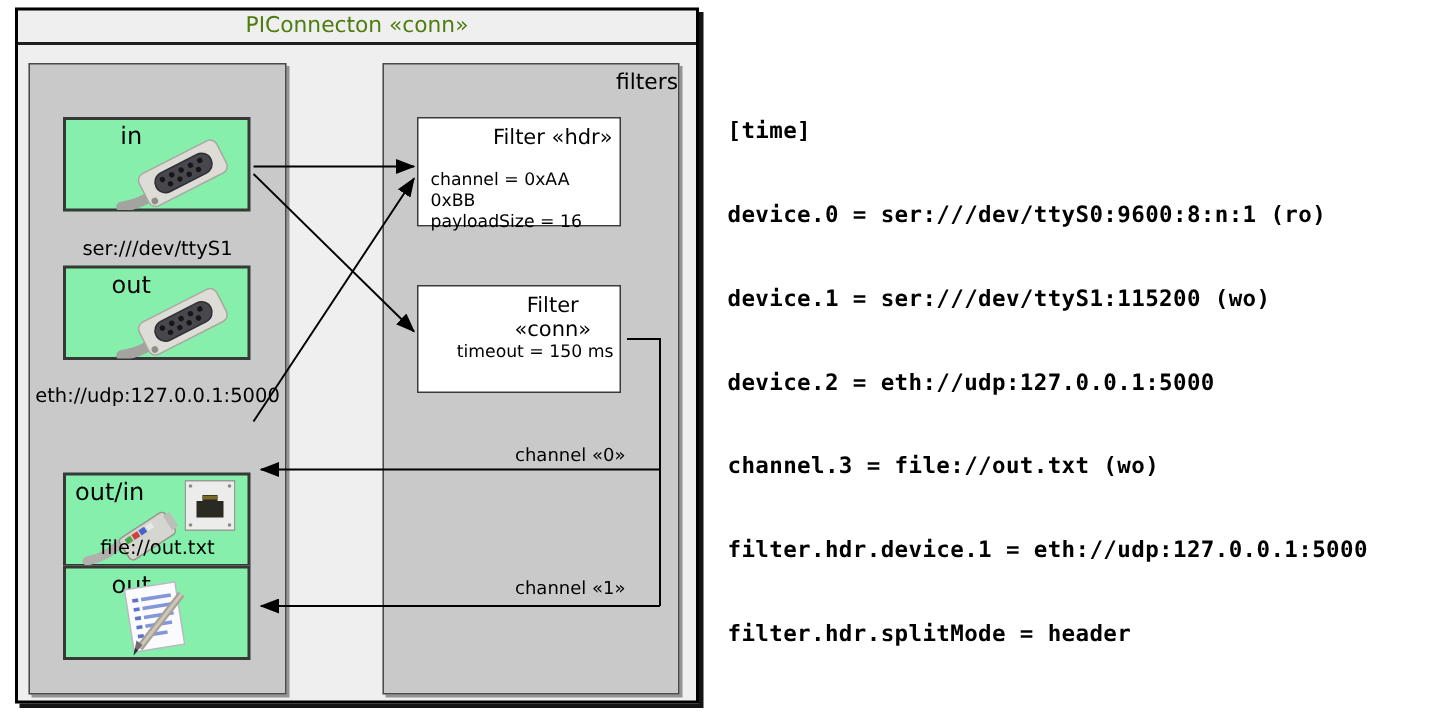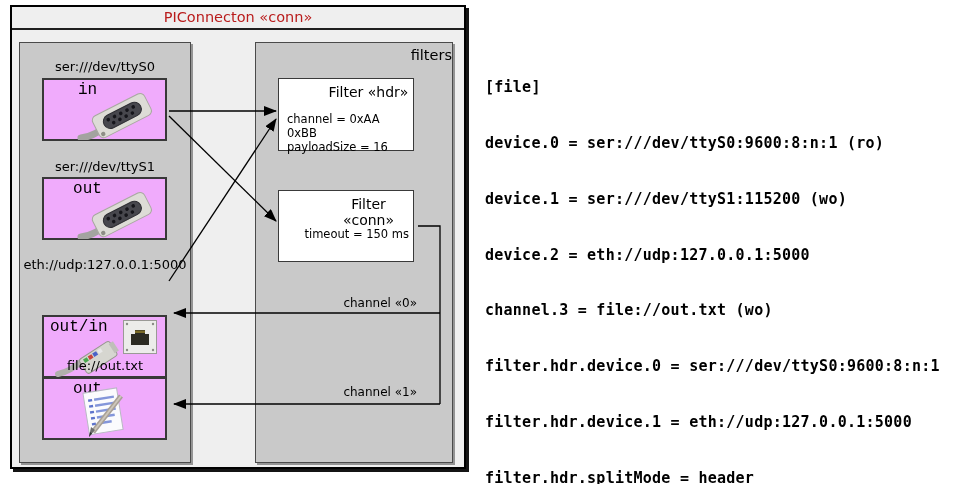--- a/index.html
+++ b/index.html
@@ -7,34 +7,33 @@
     position:relative;width:964px;height:484px;background:#ffffff;
     font-family:"DejaVu Sans",sans-serif;color:#000;overflow:hidden;
   }
   
   .outer-box{
     position:absolute;left:10px;top:5px;width:452px;height:460px;
     border:2px solid #000;background:#efefef;box-shadow:3px 3px 0 #141414;
   }
   .title-bar{height:21px;border-bottom:2px solid #1f1f1f;}
   .diagram-title{
-    text-align:center;font-size:14.5px;line-height:21px;color:#b91c1c;
+    text-align:center;font-size:14.5px;line-height:21px;color:#4d7c0f;
   }
   .panel{
     position:absolute;background:#c9c9c9;border:1px solid #4a4a4a;
     box-shadow:2px 2px 0 #949494;
   }
   .left-panel{left:7px;top:35px;width:170px;height:419px;}
   .filters-panel{left:243px;top:35px;width:196px;height:419px;}
   .panel-title{position:absolute;top:4px;left:0;width:100%;text-align:right;font-size:14.5px;}
   .dev-label{position:absolute;left:0;width:100%;text-align:center;font-size:13px;white-space:nowrap;}
   .dev-box{
-    position:absolute;left:22px;width:121px;height:59px;background:#f0abfc;
+    position:absolute;left:22px;width:121px;height:59px;background:#86efac;
     border:2px solid #383838;
-    font-family:Liberation Mono, monospace;
   }
   .mode{
     position:absolute;top:1px;left:0;width:100%;text-align:center;
     padding-right:34px;box-sizing:border-box;font-size:16px;
   }
   .mode.left-mode{text-align:left;padding:0 0 0 6px;}
   .d0-label{top:16px;} .d0-box{top:35px;}
   .d1-label{top:116px;}.d1-box{top:134px;}
   .d2-label{top:214px;}.d2-box{top:232px;margin-top:40px;}
   .d3-label{top:315px;}.d3-box{top:334px;}
@@ -73,21 +72,20 @@
 
 <div class="stage">
 
   <div class="outer-box">
     <div class="title-bar">
       <div class="diagram-title">PIConnecton «conn»</div>
     </div>
 
     <div class="panel left-panel">
 
-      <div class="dev-label d0-label">ser:///dev/ttyS0</div>
       <div class="dev-box d0-box">
         <span class="mode">in</span>
         <svg class="serial-img" viewBox="0 0 92 50">
           <path d="M8,48 C20,46 28,42 36,33" stroke="#a3a3a0" stroke-width="7" fill="none" stroke-linecap="round"></path>
           <g transform="rotate(-27 48 26)">
             <rect x="20" y="14" width="58" height="24" rx="5" fill="#dddcd6" stroke="#a8a8a0"></rect>
             <rect x="29" y="19" width="41" height="14" rx="7" fill="#47474d" stroke="#2e2e33"></rect>
             <circle cx="35" cy="23.5" r="1.8" fill="#15151a"></circle>
               <circle cx="42" cy="23.5" r="1.8" fill="#15151a"></circle>
               <circle cx="49" cy="23.5" r="1.8" fill="#15151a"></circle>
@@ -205,26 +203,25 @@
     </defs>
     <line x1="169" y1="111" x2="276" y2="111" marker-end="url(#ah)"></line>
     <line x1="169" y1="116" x2="276" y2="221" marker-end="url(#ah)"></line>
     <line x1="169" y1="281" x2="276" y2="119" marker-end="url(#ah)"></line>
     <polyline points="418,226 440,226 440,404"></polyline>
     <line x1="440" y1="313" x2="174" y2="313" marker-end="url(#ah)"></line>
     <line x1="440" y1="404" x2="174" y2="404" marker-end="url(#ah)"></line>
   </svg>
 
   <div class="config-body">
-    <div class="cfg-line">[file]</div>
+    <div class="cfg-line">[time]</div>
     <div class="cfg-line">device.0 = ser:///dev/ttyS0:9600:8:n:1 (ro)</div>
     <div class="cfg-line">device.1 = ser:///dev/ttyS1:115200 (wo)</div>
     <div class="cfg-line">device.2 = eth://udp:127.0.0.1:5000</div>
     <div class="cfg-line">channel.3 = file://out.txt (wo)</div>
-    <div class="cfg-line">filter.hdr.device.0 = ser:///dev/ttyS0:9600:8:n:1</div>
     <div class="cfg-line">filter.hdr.device.1 = eth://udp:127.0.0.1:5000</div>
     <div class="cfg-line">filter.hdr.splitMode = header</div>
     
     
     
     
     
     
     
     

